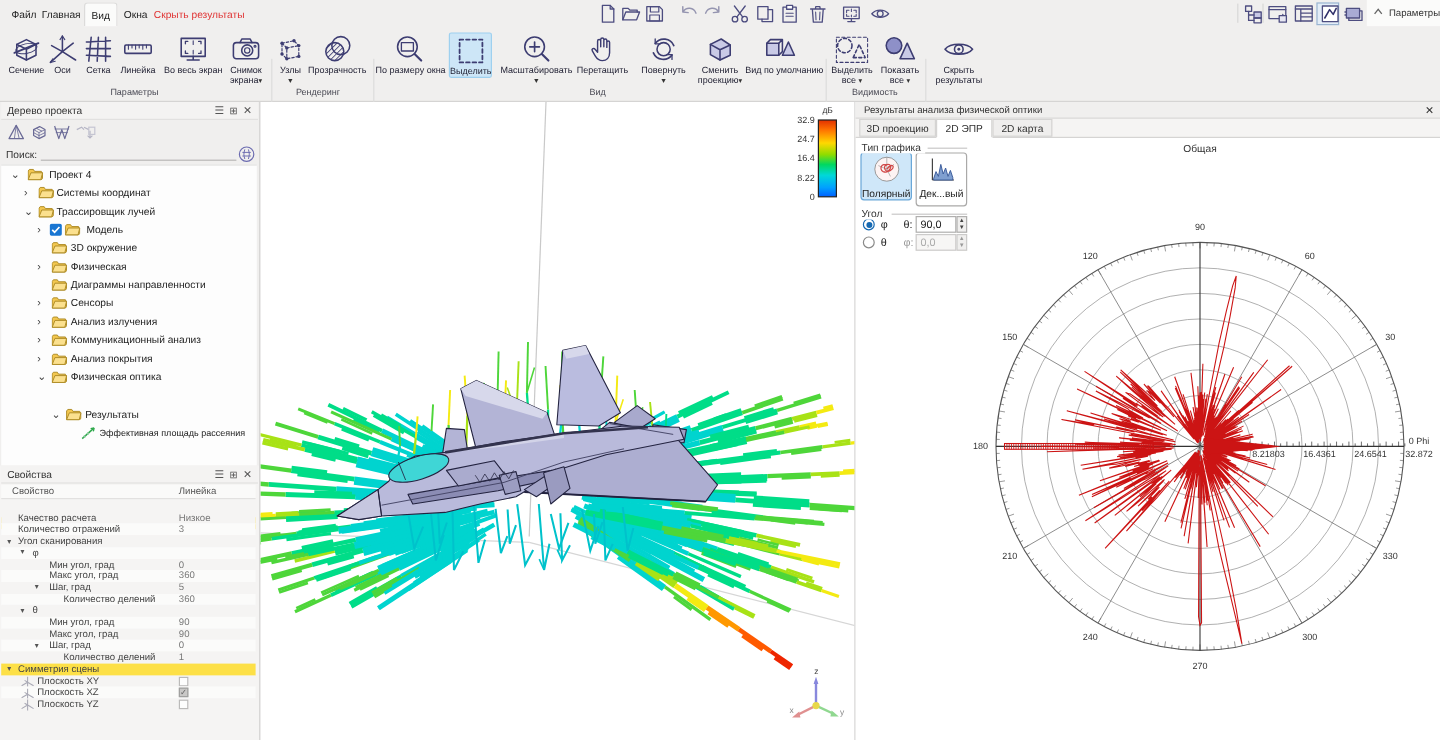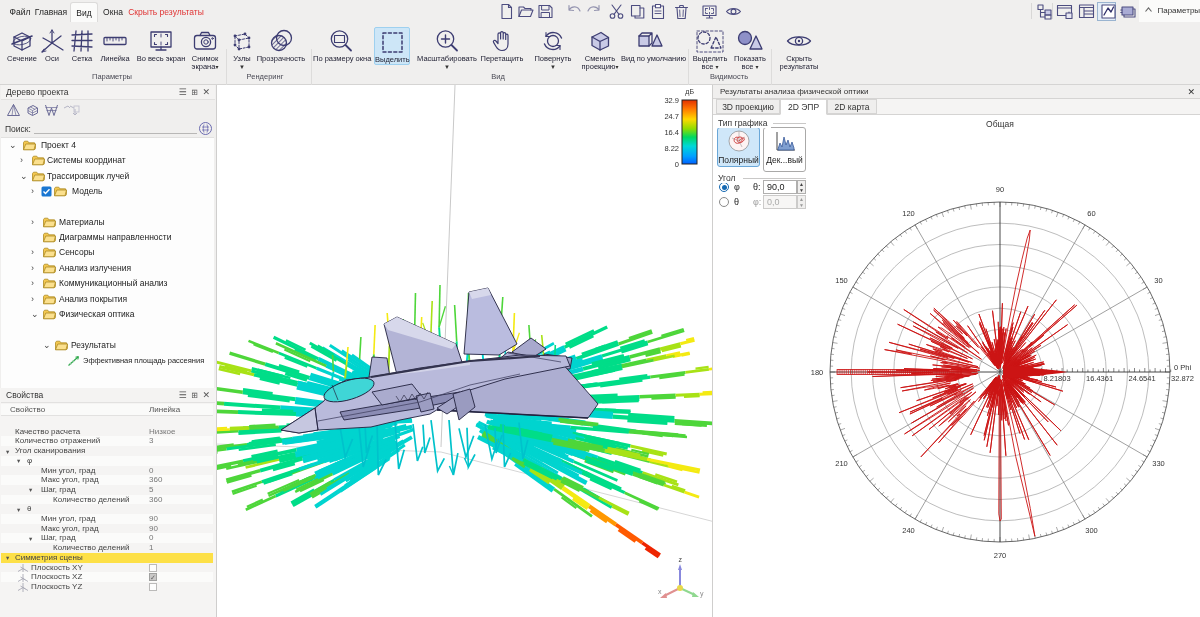--- a/index.html
+++ b/index.html
@@ -361,27 +361,34 @@
         <span style="position:absolute;left:40px;top:2px"><svg width="11" height="11" viewBox="0 0 11 11">
             <rect x="0.5" y="0.5" width="10" height="10" rx="1.5" fill="#1976d2"></rect>
             <path d="M2.5 5.5 L4.5 7.5 L8.5 3.2" stroke="#fff" stroke-width="1.4" fill="none"></path>
           </svg></span>
         <span class="tfold" style="left:53px"><svg width="13" height="11" viewBox="0 0 13 11">
             <path d="M0.5 2.5 L0.5 9.7 L11 9.7 C11.8 9.7 12.3 9.2 12.4 8.5 L12.5 4 L11.5 4 L11.5 2.8 L5.8 2.8 L4.8 1.2 L1.5 1.2 Z" fill="#f3c74f" stroke="#ad8b26" stroke-width="0.8"></path>
             <path d="M0.5 9.7 L2.8 4 L12.5 4 L11 9.7 Z" fill="#fbe08e" stroke="#ad8b26" stroke-width="0.8"></path>
           </svg></span>
         <span class="tlab" style="left:71px;position:absolute;z-index:2">Модель</span>
       </div>
+<div class="trow" style="top:61px">
+        <span class="tfold" style="left:42px"><svg width="13" height="11" viewBox="0 0 13 11">
+            <path d="M0.5 2.5 L0.5 9.7 L11 9.7 C11.8 9.7 12.3 9.2 12.4 8.5 L12.5 4 L11.5 4 L11.5 2.8 L5.8 2.8 L4.8 1.2 L1.5 1.2 Z" fill="#f3c74f" stroke="#ad8b26" stroke-width="0.8"></path>
+            <path d="M0.5 9.7 L2.8 4 L12.5 4 L11 9.7 Z" fill="#fbe08e" stroke="#ad8b26" stroke-width="0.8"></path>
+          </svg></span>
+        <span class="tlab" style="left:58px;position:absolute;z-index:2">3D окружение</span>
+      </div>
 <div class="trow" style="top:77px">
         <span class="tarr" style="left:30px"><span style="font-size:9px">›</span></span>
         <span class="tfold" style="left:42px"><svg width="13" height="11" viewBox="0 0 13 11">
             <path d="M0.5 2.5 L0.5 9.7 L11 9.7 C11.8 9.7 12.3 9.2 12.4 8.5 L12.5 4 L11.5 4 L11.5 2.8 L5.8 2.8 L4.8 1.2 L1.5 1.2 Z" fill="#f3c74f" stroke="#ad8b26" stroke-width="0.8"></path>
             <path d="M0.5 9.7 L2.8 4 L12.5 4 L11 9.7 Z" fill="#fbe08e" stroke="#ad8b26" stroke-width="0.8"></path>
           </svg></span>
-        <span class="tlab" style="left:58px;position:absolute;z-index:2">Материалы</span>
+        <span class="tlab" style="left:58px;position:absolute;z-index:2">Физическая</span>
       </div>
 <div class="trow" style="top:92px">
         <span class="tfold" style="left:42px"><svg width="13" height="11" viewBox="0 0 13 11">
             <path d="M0.5 2.5 L0.5 9.7 L11 9.7 C11.8 9.7 12.3 9.2 12.4 8.5 L12.5 4 L11.5 4 L11.5 2.8 L5.8 2.8 L4.8 1.2 L1.5 1.2 Z" fill="#f3c74f" stroke="#ad8b26" stroke-width="0.8"></path>
             <path d="M0.5 9.7 L2.8 4 L12.5 4 L11 9.7 Z" fill="#fbe08e" stroke="#ad8b26" stroke-width="0.8"></path>
           </svg></span>
         <span class="tlab" style="left:58px;position:absolute;z-index:2">Диаграммы направленности</span>
       </div>
 <div class="trow" style="top:107px">
         <span class="tarr" style="left:30px"><span style="font-size:9px">›</span></span>

